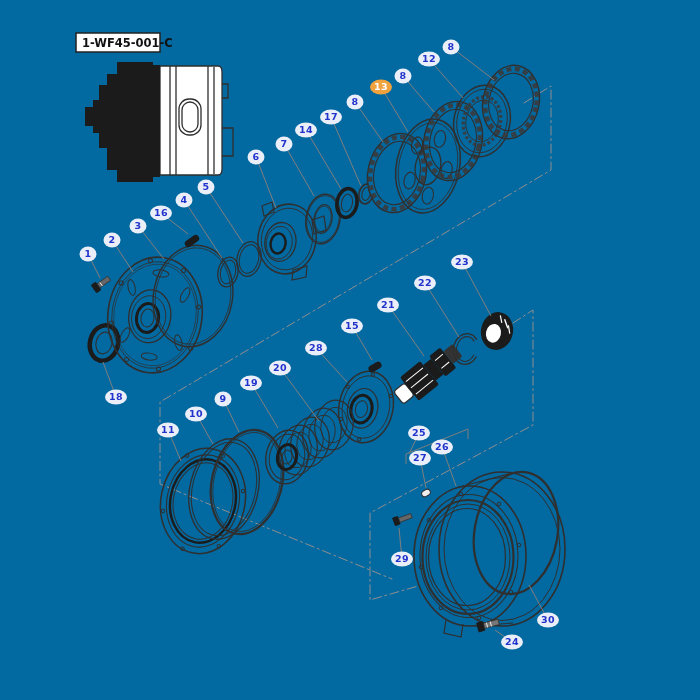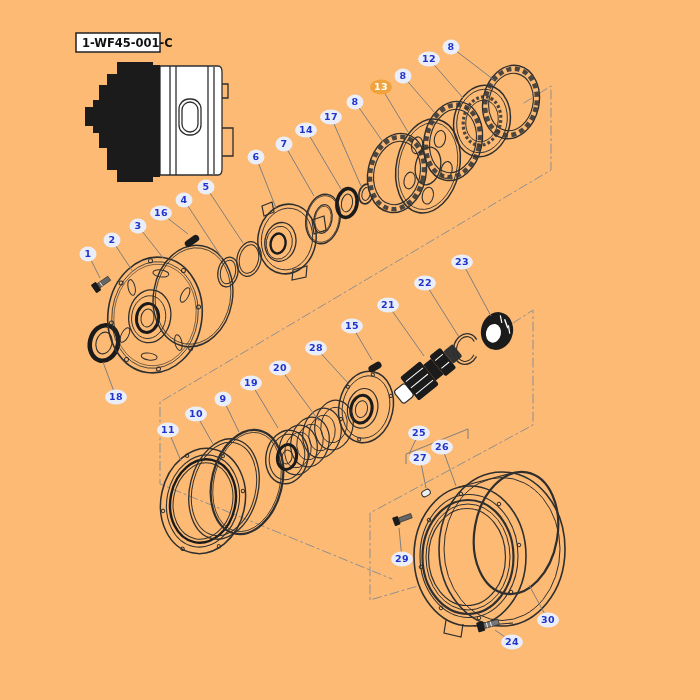--- a/index.html
+++ b/index.html
@@ -1,20 +1,20 @@
 <!DOCTYPE html>
 <html style="--line: #2f2f2f; --dark: #1b1b1b; --leader: #7f7f7f; --phantom: #8f8f8f; --label-text: #2233cc; --label-bg: #e9eef8; --highlight-bg: #f0a23c; --highlight-text: #ffffff;"><head>
 <meta charset="utf-8">
 <style>
   :root{
     --line:#2f2f2f; --dark:#1b1b1b; --leader:#7f7f7f; --phantom:#8f8f8f;
     --label-text:#2233cc; --label-bg:#e9eef8; --highlight-bg:#f0a23c; --highlight-text:#ffffff;
   }
   html,body{margin:0;padding:0;background:#ffffff;}
-  .stage{width:700px;height:700px;position:relative;background:#fdba74;font-family:"DejaVu Sans",sans-serif;}
+  .stage{width:700px;height:700px;position:relative;background:#0369a1;font-family:"DejaVu Sans",sans-serif;}
   svg{display:block;}
   .part{stroke:var(--line);fill:none;}
   .darkfill{fill:var(--dark);stroke:none;}
   .teeth{stroke:#3a3a3a;fill:none;opacity:.9;}
   .phantom{stroke:var(--phantom);fill:none;stroke-width:1;stroke-dasharray:9 3.5 2 3.5;stroke-linecap:round;}
   .bracket{stroke:var(--leader);fill:none;stroke-width:1;}
   .dot{fill:none;stroke:var(--line);stroke-width:1;}
   .callout-text{font:bold 9.5px "DejaVu Sans",sans-serif;text-anchor:middle;letter-spacing:.5px;cursor:pointer;}
   .figure-code{font:bold 11.5px "DejaVu Sans",sans-serif;fill:#111;}
 </style>

